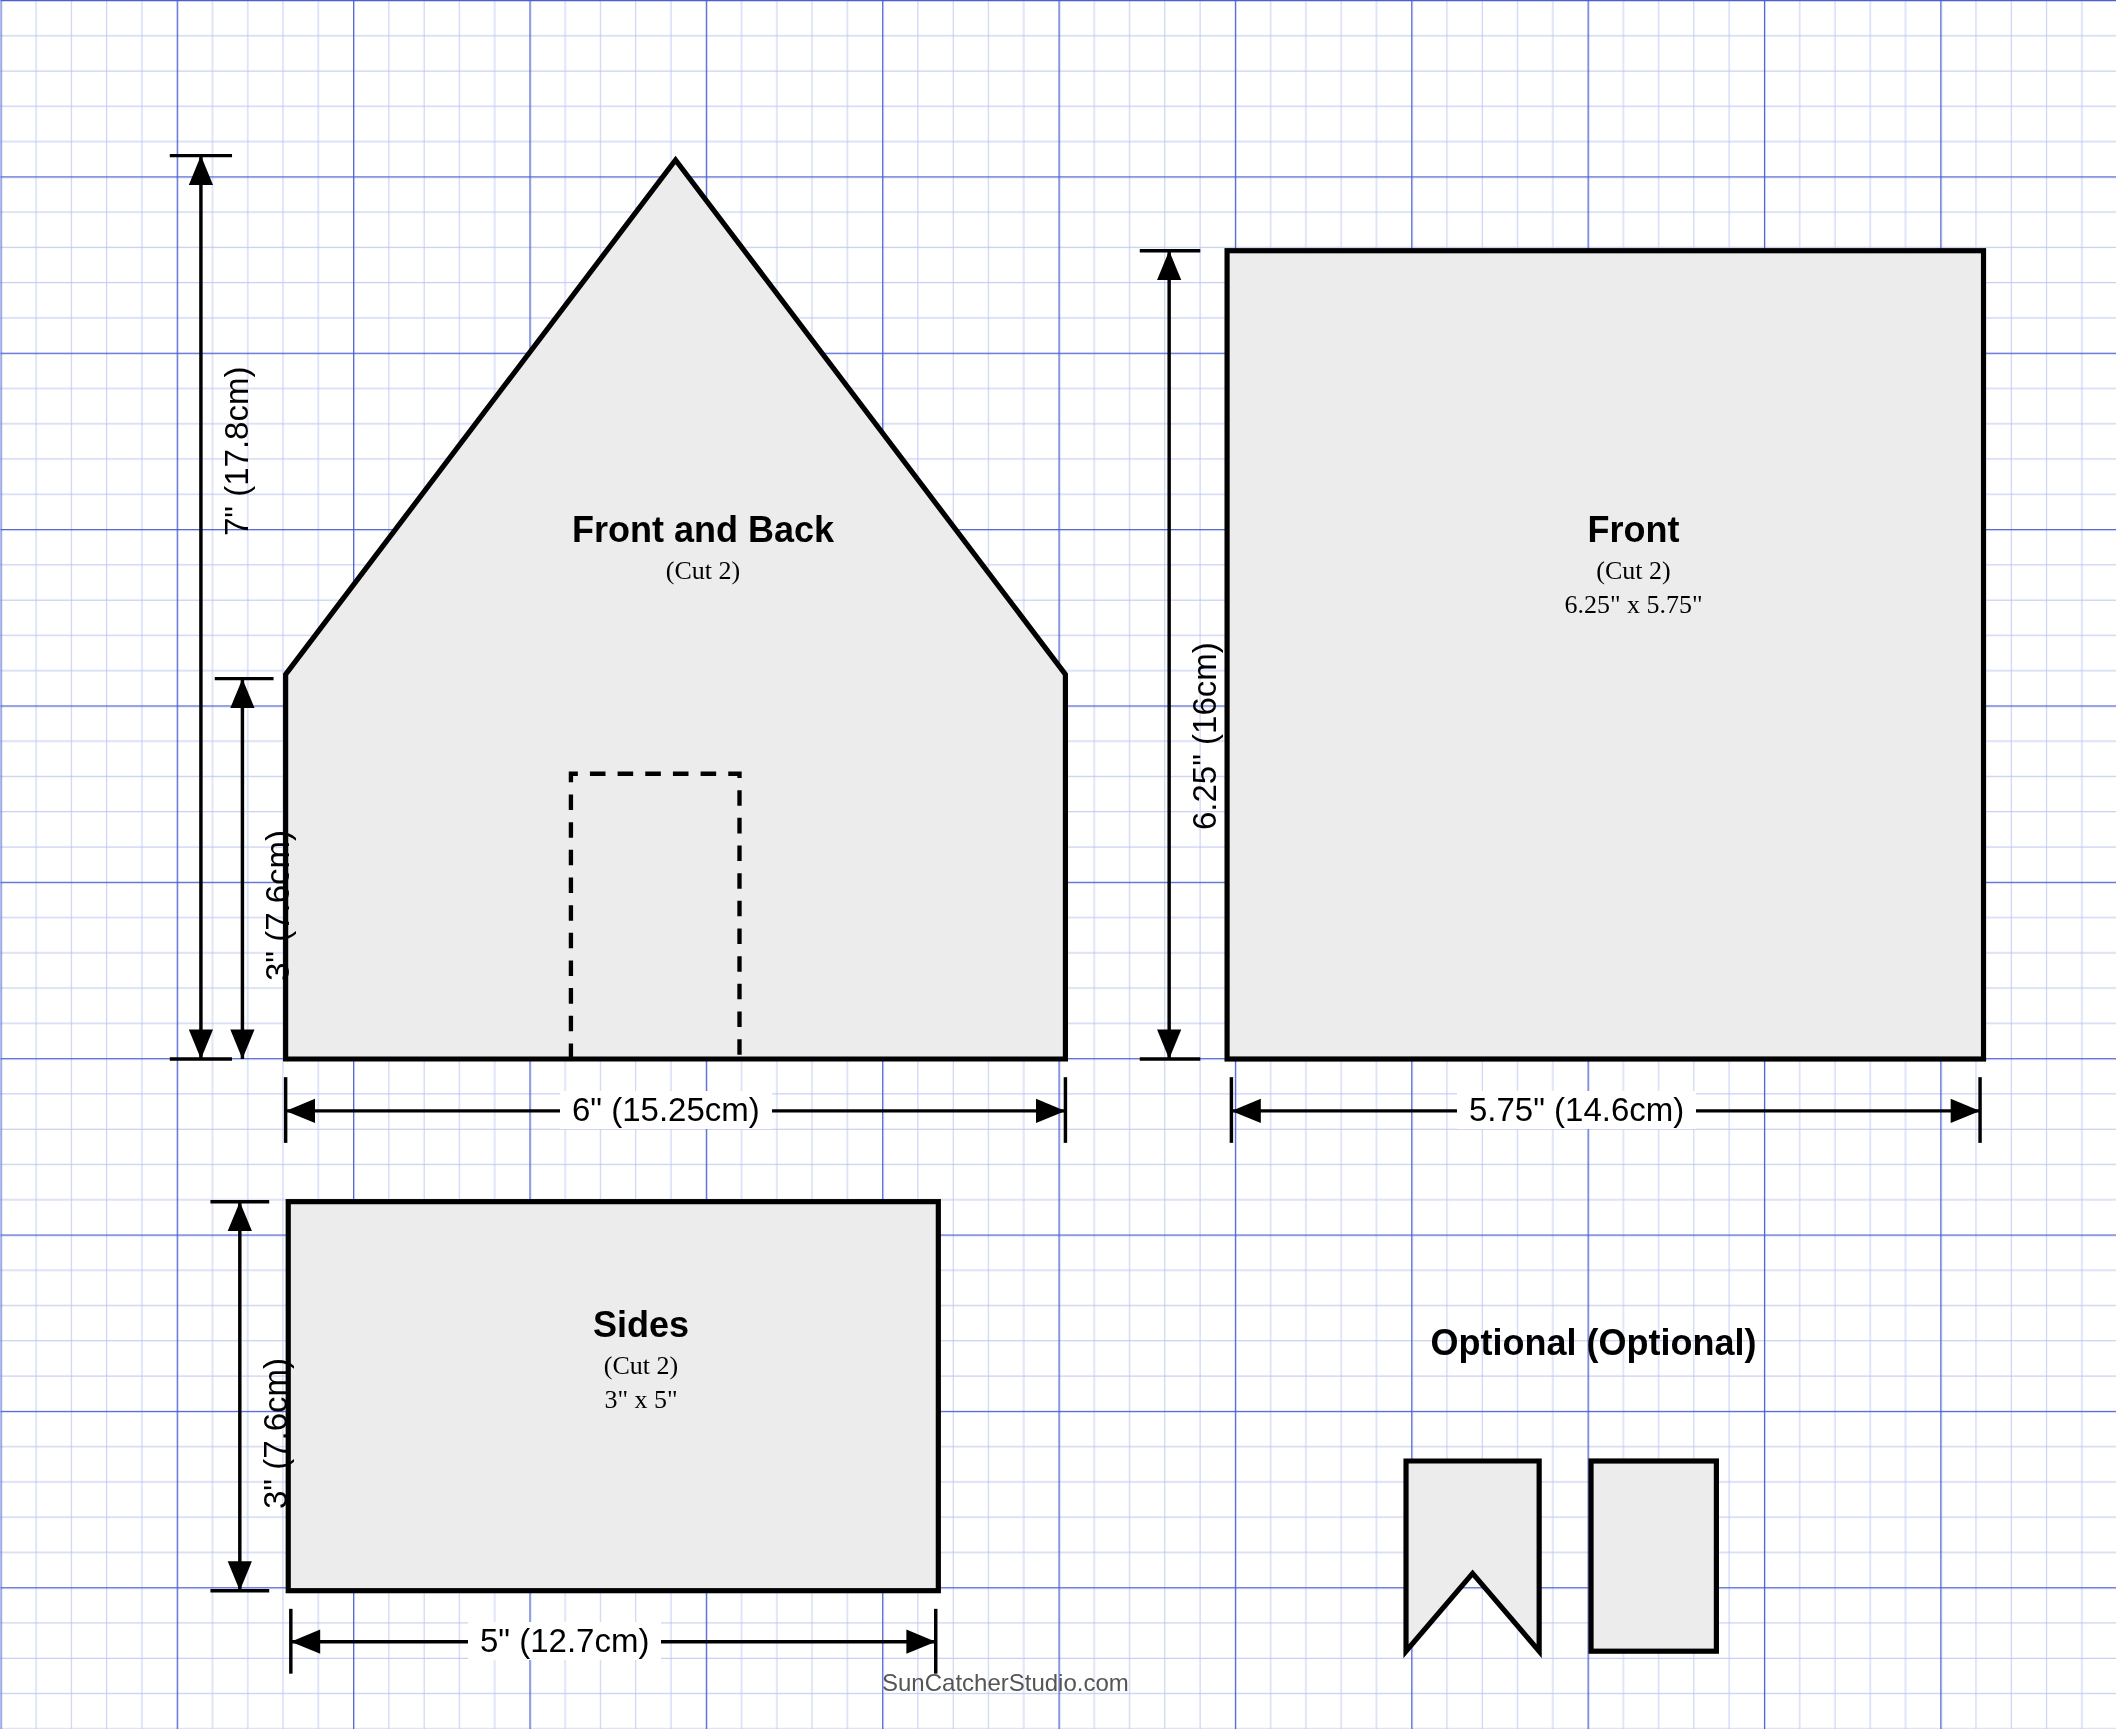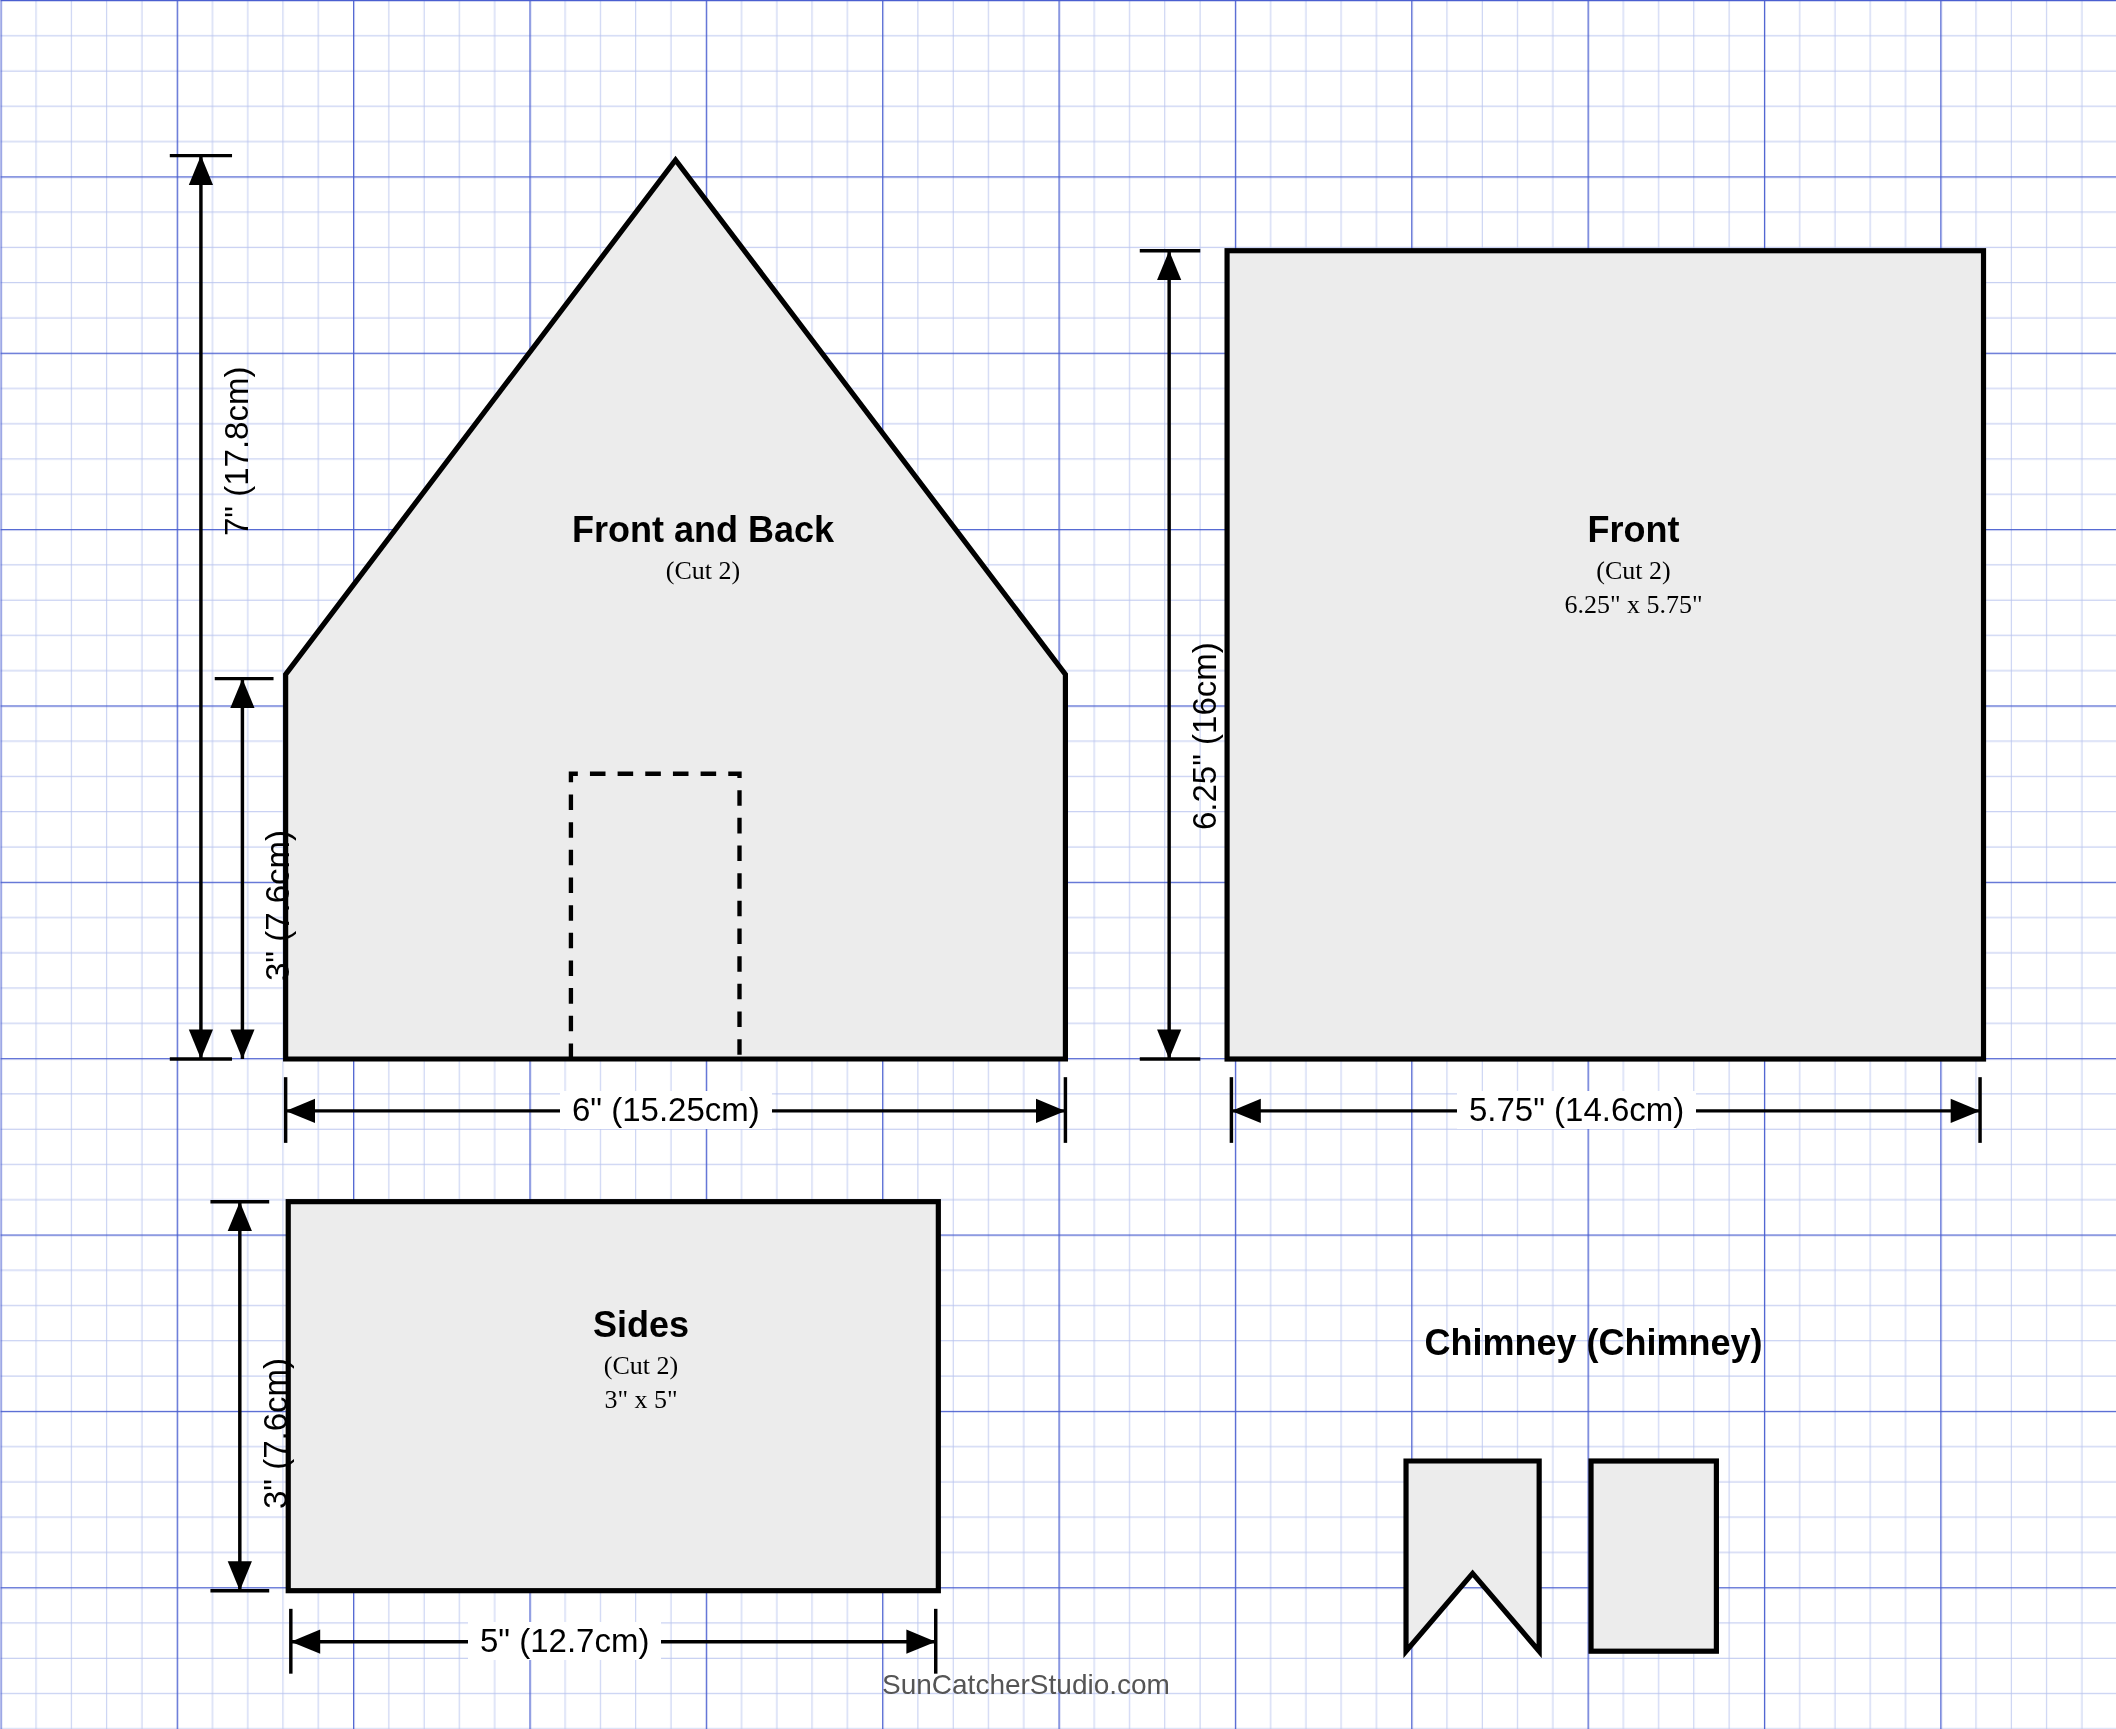--- a/index.html
+++ b/index.html
@@ -52,21 +52,21 @@
     font-size: 33px;
     white-space: nowrap;
   }
   .dim-text.vert {
     transform-origin: left top;
     transform: rotate(-90deg);
   }
   .footer {
     position: absolute;
     color: #555555;
-    font-size: 28px;
+    font-size: 24px;
     white-space: nowrap;
   }
 </style>
 </head>
 <body>
 
 <div id="page">
 
   <svg id="grid" width="2117" height="1729" viewBox="0 0 2448 2000">
     <defs>
@@ -161,21 +161,21 @@
     <span class="sub">6.25" x 5.75"</span>
   </div>
 
   <div class="label" style="left:288px; top:1301px; width:650px;">
     <span class="title">Sides</span>
     <span class="sub">(Cut 2)</span>
     <span class="sub">3" x 5"</span>
   </div>
 
   <div class="label" style="left:1237px; top:1319px; width:657px;">
-    <span class="title">Chimney (Chimney)</span>
+    <span class="title">Optional (Optional)</span>
   </div>
 
   <div class="dim-text vert" style="left:218px; top:536px;">7" (17.8cm)</div>
 
   <div class="dim-text vert" style="left:259px; top:981px;">3" (7.6cm)</div>
 
   <div class="dim-text" style="left:560px; top:1091px; background:#ffffff; padding:0 12px;">6" (15.25cm)</div>
 
   <div class="dim-text vert" style="left:1186px; top:830px;">6.25" (16cm)</div>
 

